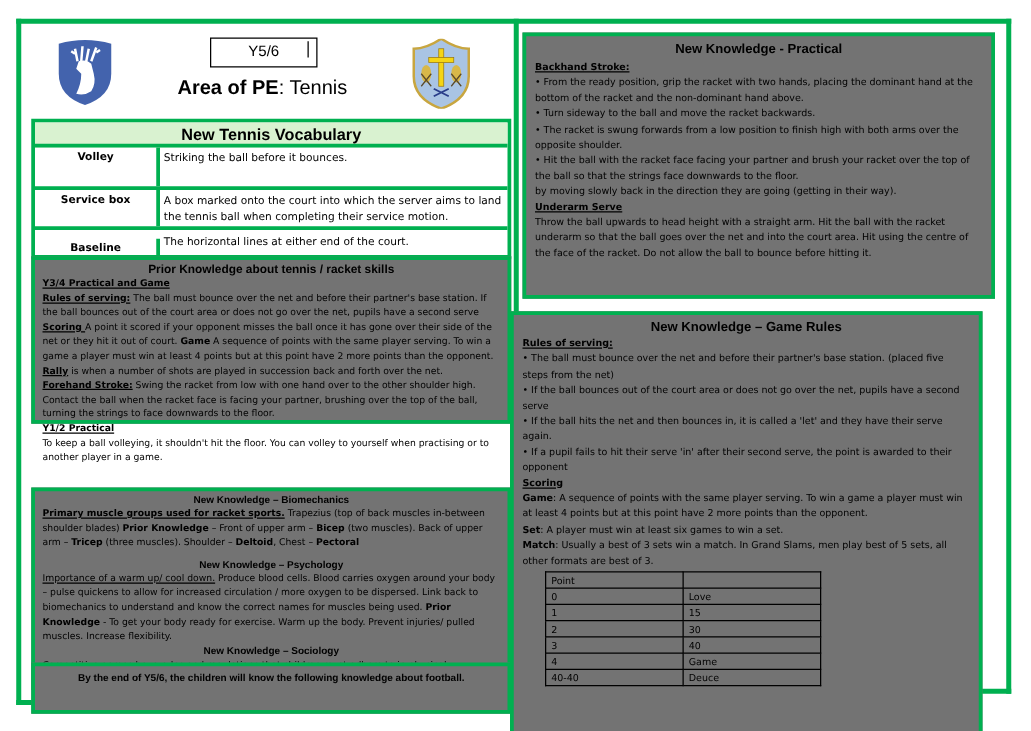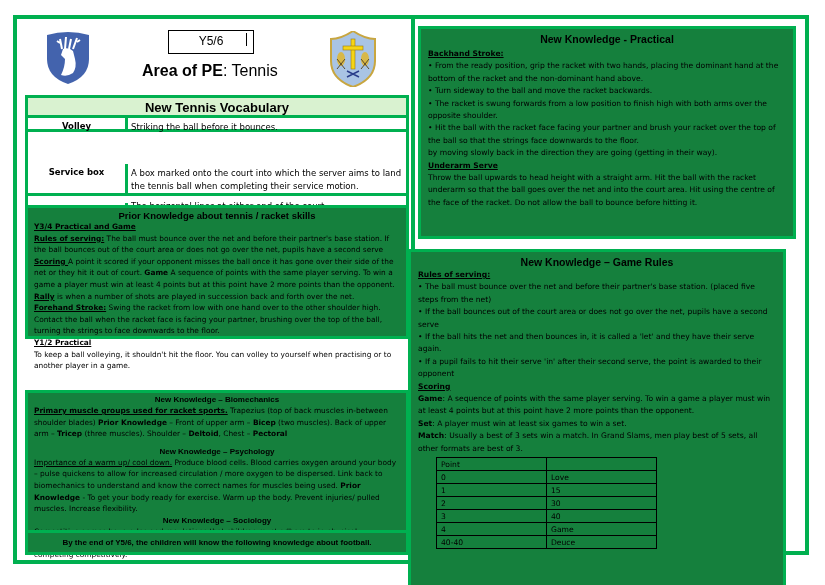--- a/index.html
+++ b/index.html
@@ -26,34 +26,34 @@
 
   
   .vocab { position: absolute; left: 25px; top: 95px; width: 384px; border: 3px solid #00b050; }
   .vocab-title { background: #d9f2d0; text-align: center; font-weight: bold; font-size: 13px; height: 20px; line-height: 19px; border-bottom: 3px solid #00b050; }
   .vocab-row { display: flex; border-bottom: 3px solid #00b050; }
   .vocab-row:last-child { border-bottom: none; }
   .vocab-term { width: 100px; border-right: 3px solid #00b050; text-align: center; font-size: 8.5px; font-weight: bold; padding-top: 3px; }
   .vocab-def { flex: 1; font-size: 8.5px; padding: 3px 3px 3px 3px; line-height: 13px; }
 
   
-  .panel { position: absolute; border: 3px solid #00b050; background: #15803d; }
+  .panel { position: absolute; border: 3px solid #00b050; background: #737373; }
   .panel-title { text-align: center; font-weight: bold; font-size: 10px; }
   .panel p, .panel div.txt { font-size: 7.4px; line-height: 11.6px; }
   .u { text-decoration: underline; font-weight: bold; }
   .b { font-weight: bold; }
 
   .prior { left: 25px; top: 205px; width: 384px; height: 134px; padding: 2px 6px; }
   .prior .panel-title { font-size: 9.5px; margin-bottom: 0; }
 
   .bio { left: 25px; top: 390px; width: 384px; height: 162px; padding: 1px 6px; }
   .bio .panel-title { font-size: 8px; line-height: 11px; }
   .bio .small { font-size: 5.2px; line-height: 8.6px; }
 
-  .statement { left: 25px; top: 530px; width: 384px; height: 25px; text-align: center; font-weight: bold; font-size: 8px; line-height: 19px; }
+  .statement { left: 25px; top: 530px; width: 384px; height: 41px; text-align: center; font-weight: bold; font-size: 8px; line-height: 19px; }
 
   .practical { left: 418px; top: 26px; width: 378px; height: 213px; padding: 3px 7px; }
   .practical .panel-title { font-size: 10.5px; line-height: 14px; margin-bottom: 2px; }
   .practical p { font-size: 7.6px; line-height: 12.4px; }
 
   .rules { left: 408px; top: 249px; width: 378px; height: 373px; padding: 3px 7px; }
   .rules .panel-title { font-size: 10.5px; line-height: 14px; }
   .rules p { font-size: 7.6px; line-height: 12.4px; }
 
   table.points { margin-left: 18px; margin-top: 2px; border-collapse: collapse; width: 221px; }
@@ -90,25 +90,25 @@
     <rect x="16" y="15" width="20" height="4" fill="#f5d515" stroke="#9a7a10" stroke-width="0.6"></rect>
     <ellipse cx="14" cy="28" rx="4" ry="7" fill="#d8b848"></ellipse>
     <ellipse cx="38" cy="28" rx="4" ry="7" fill="#d8b848"></ellipse>
     <path d="M10 38 L18 28 M18 38 L10 28 M34 38 L42 28 M42 38 L34 28" stroke="#5a4a2a" stroke-width="1"></path>
     <path d="M20 46 L32 40 M20 40 L32 46" stroke="#2a3e8a" stroke-width="1.5"></path>
   </svg>
 </div>
 
 <div class="vocab">
   <div class="vocab-title">New Tennis Vocabulary</div>
-  <div class="vocab-row" style="height:14px;">
+  <div class="vocab-row" style="height:34px;">
     <div class="vocab-term hand">Volley</div>
     <div class="vocab-def hand">Striking the ball before it bounces.</div>
   </div>
-  <div class="vocab-row" style="height:32px;margin-top:32px;">
+  <div class="vocab-row" style="height:32px;">
     <div class="vocab-term hand">Service box</div>
     <div class="vocab-def hand">A box marked onto the court into which the server aims to land the tennis ball when completing their service motion.</div>
   </div>
   <div class="vocab-row" style="height:20px;align-items:flex-end;">
     <div class="vocab-term hand">Baseline</div>
     <div class="vocab-def hand">The horizontal lines at either end of the court.</div>
   </div>
 </div>
 
 <div class="panel prior">

